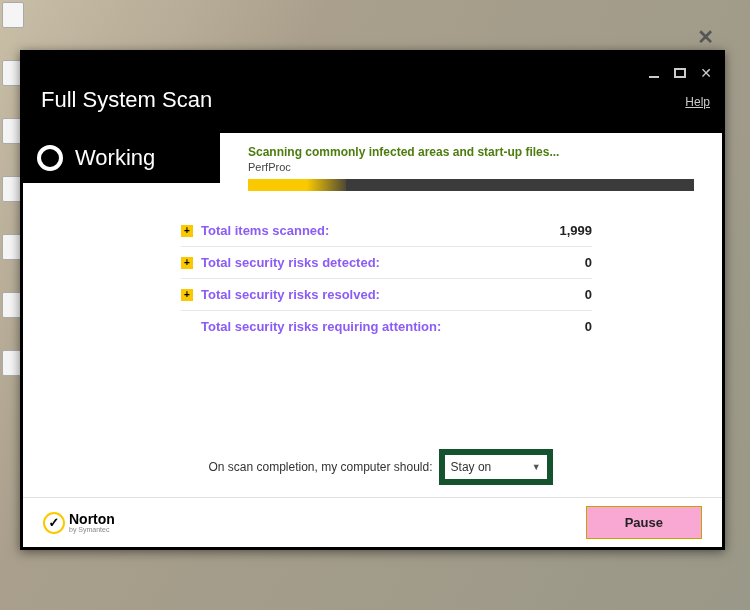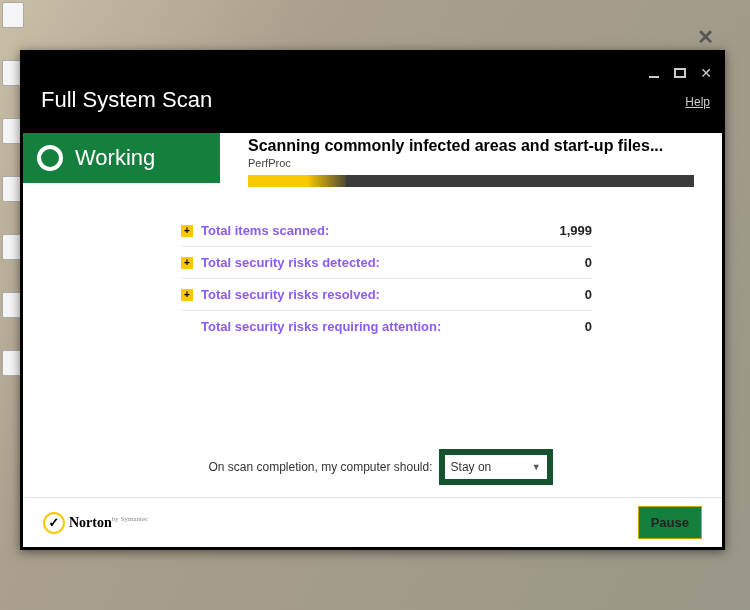--- a/index.html
+++ b/index.html
@@ -62,38 +62,39 @@
   }
   .content {
     flex: 1; background: #fff; position: relative;
     padding: 0;
   }
   .status-row {
     display: flex; align-items: stretch;
     height: 50px; margin-bottom: 10px;
   }
   .status-badge {
-    background: #15803d;
+    background: #000000;
     display: flex; align-items: center;
     padding: 0 18px 0 14px; gap: 12px;
     width: 197px;
   }
   .status-circle {
     width: 26px; height: 26px;
     border: 4px solid #fff; border-radius: 50%;
   }
   .status-text {
     color: #fff; font-size: 22px; font-weight: 300;
   }
   .scan-info {
     flex: 1; padding: 4px 14px 0 28px;
   }
   .scan-msg {
-    font-size: 16px; font-weight: bold; color: #000000;
+    font-size: 12px; font-weight: bold; color: #4d7c0f;
     margin-bottom: 2px;
+    margin-top: 8px;
   }
   .scan-file {
     font-size: 11px; color: #444; margin-bottom: 6px;
   }
   .progress-bar {
     height: 12px; background: #3b3b3b; width: 446px;
     position: relative; overflow: hidden;
   }
   .progress-fill {
     position: absolute; left: 0; top: 0; bottom: 0;
@@ -147,28 +148,28 @@
   }
   .norton-logo {
     display: flex; align-items: center; gap: 4px;
   }
   .norton-check {
     width: 22px; height: 22px;
     border: 2px solid #fbc900; border-radius: 50%;
     display: flex; align-items: center; justify-content: center;
     color: #000; font-size: 13px; font-weight: bold;
   }
-  .norton-txt { display:flex; flex-direction:row; line-height:1;font-family:Liberation Serif, serif; }
+  .norton-txt { display:flex; flex-direction:column; line-height:1; }
   .norton-name { font-weight: bold; font-size: 14px; }
   .norton-by { font-size: 7px; color: #888; }
   .footer-spacer { flex: 1; }
   .action-btn {
-    background: #15803d;
+    background: #f9a8d4;
     border: 1px solid #c9a200;
-    padding: 8px 12px;
+    padding: 8px 38px;
     font-size: 13px; font-weight: bold;
     cursor: pointer; margin-left: 14px;
     color: #222;
   }
 </style>
 </head>
 <body>
 
 <div class="desktop-bg"></div>
 <div class="desktop-icons">

